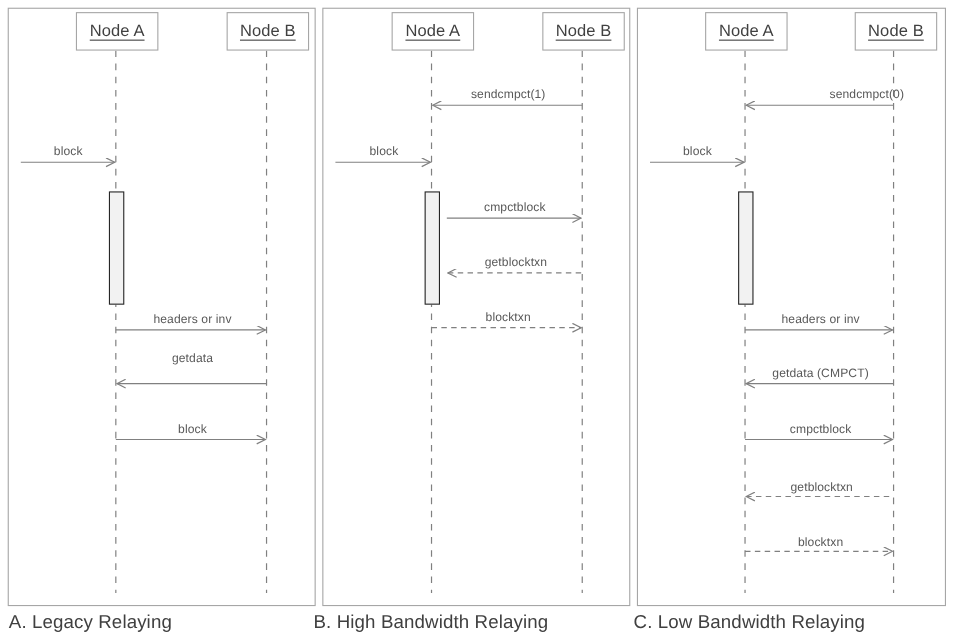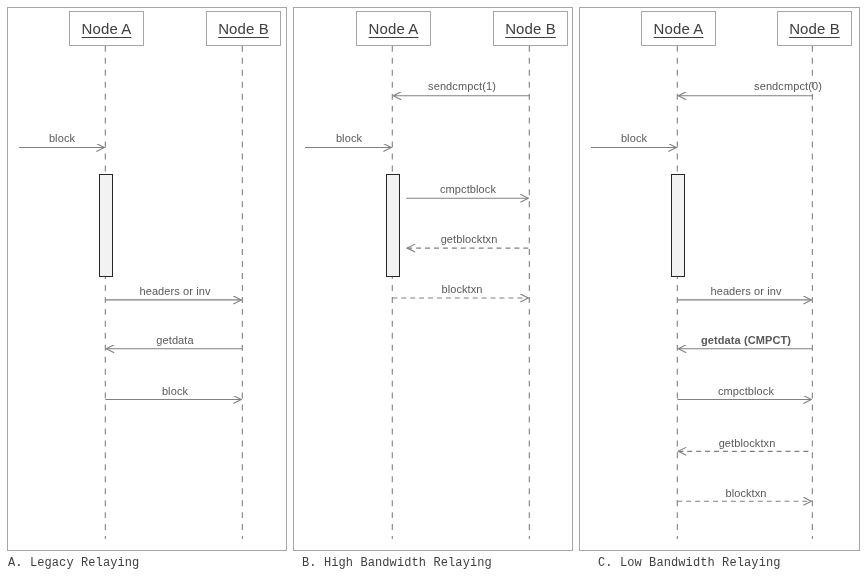--- a/index.html
+++ b/index.html
@@ -73,29 +73,28 @@
     font-size: 11px;
     color: #595959;
     white-space: nowrap;
     transform: translate(-50%, -100%);
     letter-spacing: 0.1px;
   }
 
   .caption {
     position: absolute;
     top: 556px;
-    font-size: 12px;
+    font-size: 17px;
     color: #404040;
     white-space: nowrap;
     letter-spacing: 0.1px;
-    font-family: Liberation Mono, monospace;
   }
   #caption-a { left: 8px; }
-  #caption-b { left: 302px; }
-  #caption-c { left: 598px; }
+  #caption-b { left: 285px; }
+  #caption-c { left: 576px; }
 </style>
 </head>
 <body>
 
 <div id="diagram-root">
 
   <div class="panel" id="panel-a">
     <svg class="panel-svg" viewBox="0 0 280 544" preserveAspectRatio="none">
       <defs>
         <marker id="ahR-a" markerWidth="10" markerHeight="10" refX="9" refY="4" orient="auto" markerUnits="userSpaceOnUse">
@@ -119,21 +118,21 @@
       <span class="node-label">Node A</span>
     </div>
     <div class="node-box" style="left:198px; top:3px;">
       <span class="node-label">Node B</span>
     </div>
 
     <div class="activation" style="left:91px; top:166px; height:103px;"></div>
 
     <div class="msg-label" style="left:54px;  top:136px;">block</div>
     <div class="msg-label" style="left:167px; top:289px;">headers or inv</div>
-    <div class="msg-label" style="left:167px; top:338px;">getdata</div>
+    <div class="msg-label" style="left:167px; top:324px;">getdata</div>
     <div class="msg-label" style="left:167px; top:389px;">block</div>
   </div>
 
   <div class="panel" id="panel-b">
     <svg class="panel-svg" viewBox="0 0 280 544" preserveAspectRatio="none">
       <defs>
         <marker id="ahR-b" markerWidth="10" markerHeight="10" refX="9" refY="4" orient="auto" markerUnits="userSpaceOnUse">
           <path d="M1,0 L9,4 L1,8" fill="none" stroke="#808080" stroke-width="1.1"></path>
         </marker>
         <marker id="ahL-b" markerWidth="10" markerHeight="10" refX="1" refY="4" orient="auto" markerUnits="userSpaceOnUse">
@@ -193,21 +192,21 @@
     </div>
     <div class="node-box" style="left:197px; top:3px;">
       <span class="node-label">Node B</span>
     </div>
 
     <div class="activation" style="left:91px; top:166px; height:103px;"></div>
 
     <div class="msg-label" style="left:166px; top:84px;margin-left:42px;">sendcmpct(0)</div>
     <div class="msg-label" style="left:54px;  top:136px;">block</div>
     <div class="msg-label" style="left:166px; top:289px;">headers or inv</div>
-    <div class="msg-label" style="left:166px; top:338px;font-weight:bold;">getdata (CMPCT)</div>
+    <div class="msg-label" style="left:166px; top:338px;">getdata (CMPCT)</div>
     <div class="msg-label" style="left:166px; top:389px;">cmpctblock</div>
     <div class="msg-label" style="left:167px; top:441px;">getblocktxn</div>
     <div class="msg-label" style="left:166px; top:491px;">blocktxn</div>
   </div>
 
   <div class="caption" id="caption-a">A. Legacy Relaying</div>
   <div class="caption" id="caption-b">B. High Bandwidth Relaying</div>
   <div class="caption" id="caption-c">C. Low Bandwidth Relaying</div>
 
 </div>

